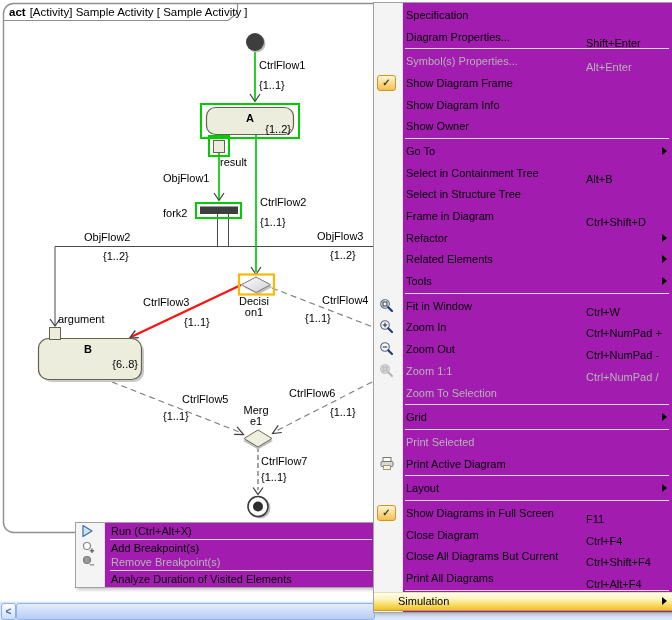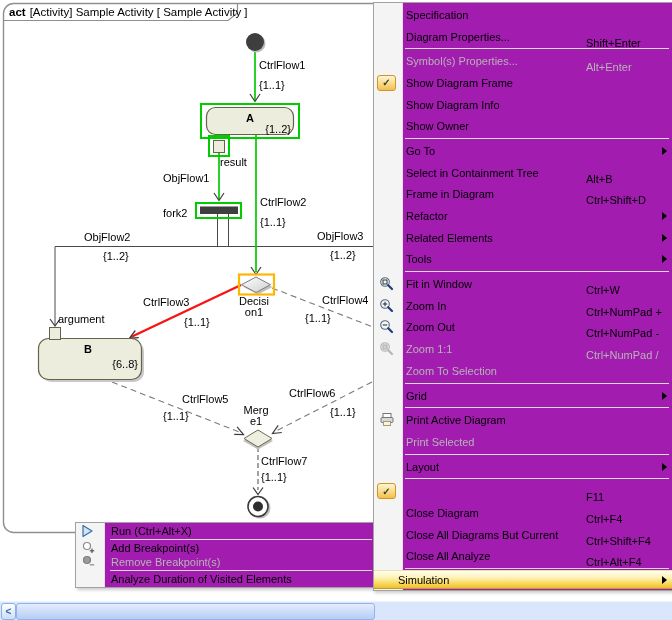--- a/index.html
+++ b/index.html
@@ -207,20 +207,23 @@
     <div class="msep"></div>
     <div class="mi">
       <span>Go To</span>
       <span class="sub-arrow"></span>
     </div>
     <div class="mi">
       <span>Select in Containment Tree</span>
       <span class="shortcut">Alt+B</span>
     </div>
     <div class="mi">
+      <span>Select in Structure Tree</span>
+    </div>
+    <div class="mi">
       <span>Frame in Diagram</span>
       <span class="shortcut">Ctrl+Shift+D</span>
     </div>
     <div class="mi">
       <span>Refactor</span>
       <span class="sub-arrow"></span>
     </div>
     <div class="mi">
       <span>Related Elements</span>
       <span class="sub-arrow"></span>
@@ -277,53 +280,54 @@
     </div>
     <div class="mi disabled">
       <span>Zoom To Selection</span>
     </div>
     <div class="msep"></div>
     <div class="mi">
       <span>Grid</span>
       <span class="sub-arrow"></span>
     </div>
     <div class="msep"></div>
+    <div class="mi disabled">
+      <span>Print Selected</span>
+    </div>
     <div class="mi">
       <span class="icon">
         <svg width="16" height="15">
           <rect x="4" y="1" width="8" height="4" fill="#fdfdf2" stroke="#777" stroke-width="1"></rect>
           <rect x="2" y="5" width="12" height="5" rx="1" fill="#d8d8d8" stroke="#777" stroke-width="1"></rect>
           <rect x="4.5" y="9" width="7" height="4" fill="#fdf6bf" stroke="#999" stroke-width="1"></rect>
         </svg>
       </span>
       <span>Print Active Diagram</span>
     </div>
-    <div class="mi disabled">
-      <span>Print Selected</span>
-    </div>
     <div class="msep"></div>
     <div class="mi">
       <span>Layout</span>
       <span class="sub-arrow"></span>
     </div>
     <div class="msep"></div>
     <div class="mi">
       <span class="check">✓</span>
+      <span>Show Diagrams in Full Screen</span>
       <span class="shortcut">F11</span>
     </div>
     <div class="mi">
       <span>Close Diagram</span>
       <span class="shortcut">Ctrl+F4</span>
     </div>
     <div class="mi">
       <span>Close All Diagrams But Current</span>
       <span class="shortcut">Ctrl+Shift+F4</span>
     </div>
     <div class="mi">
-      <span>Close All Analyze</span>
+      <span>Print All Diagrams</span>
       <span class="shortcut">Ctrl+Alt+F4</span>
     </div>
     <div class="msep"></div>
     <div class="mi highlight">
       <span>Simulation</span>
       <span class="sub-arrow"></span>
     </div>
   </div>
 
 </body></html>

